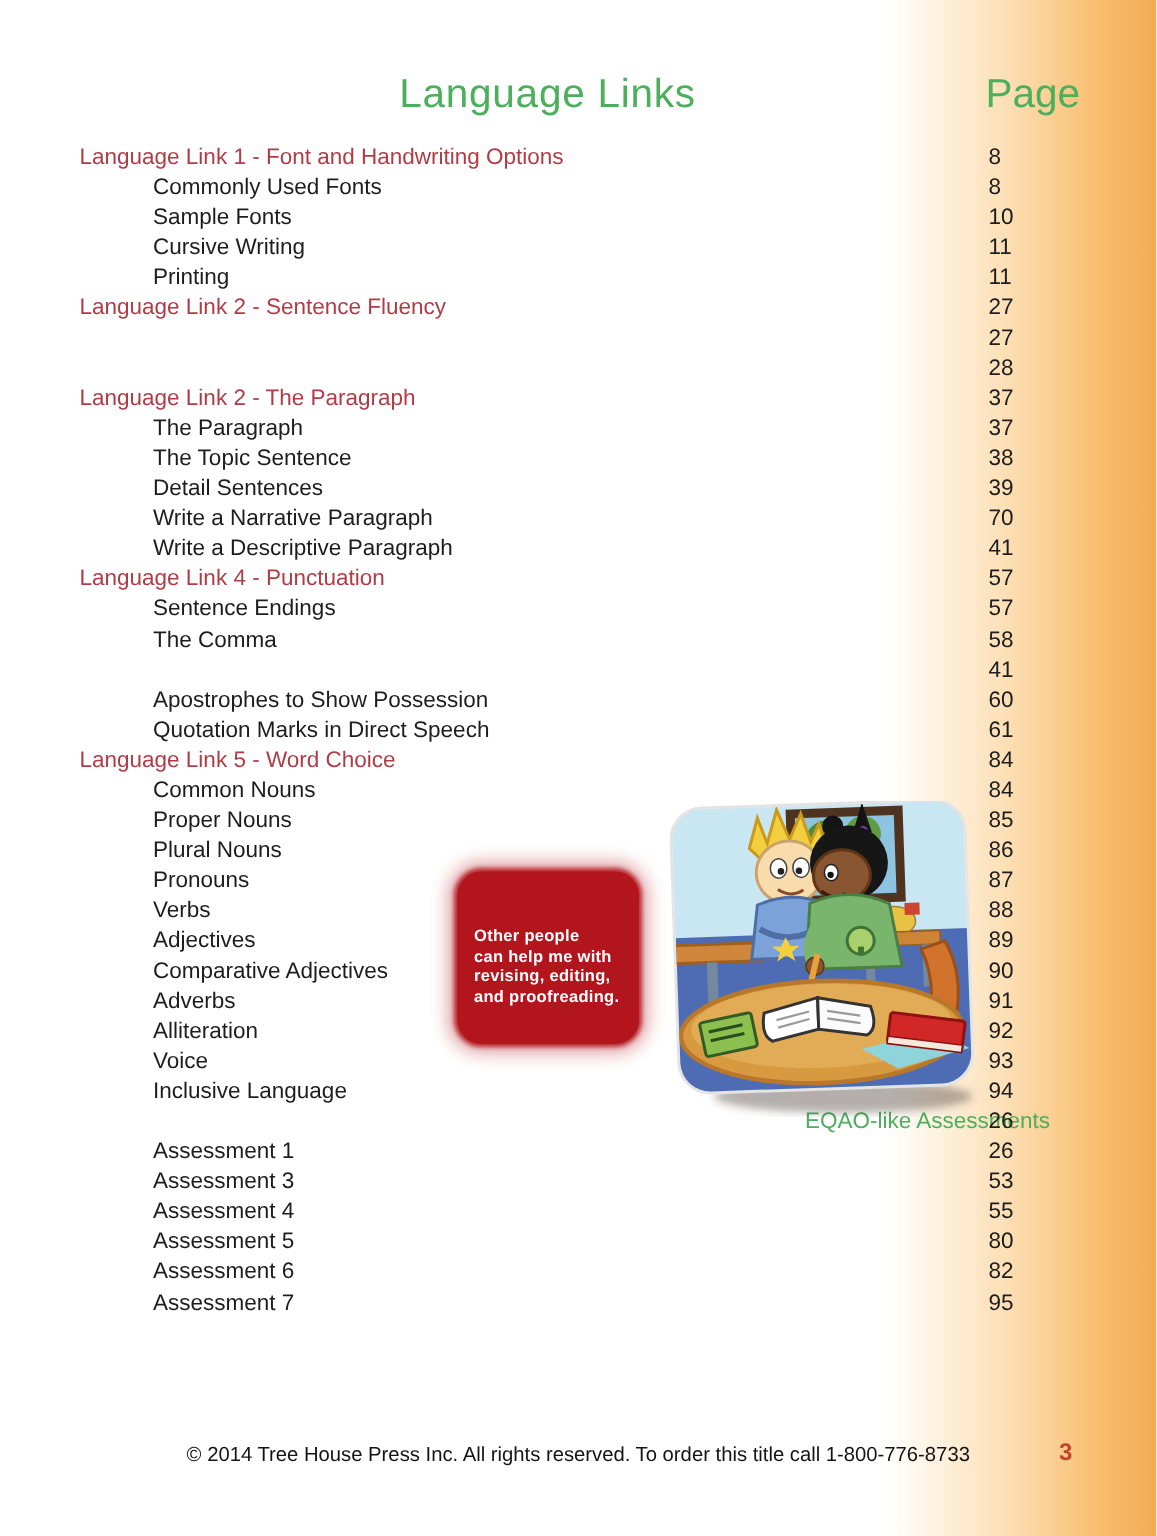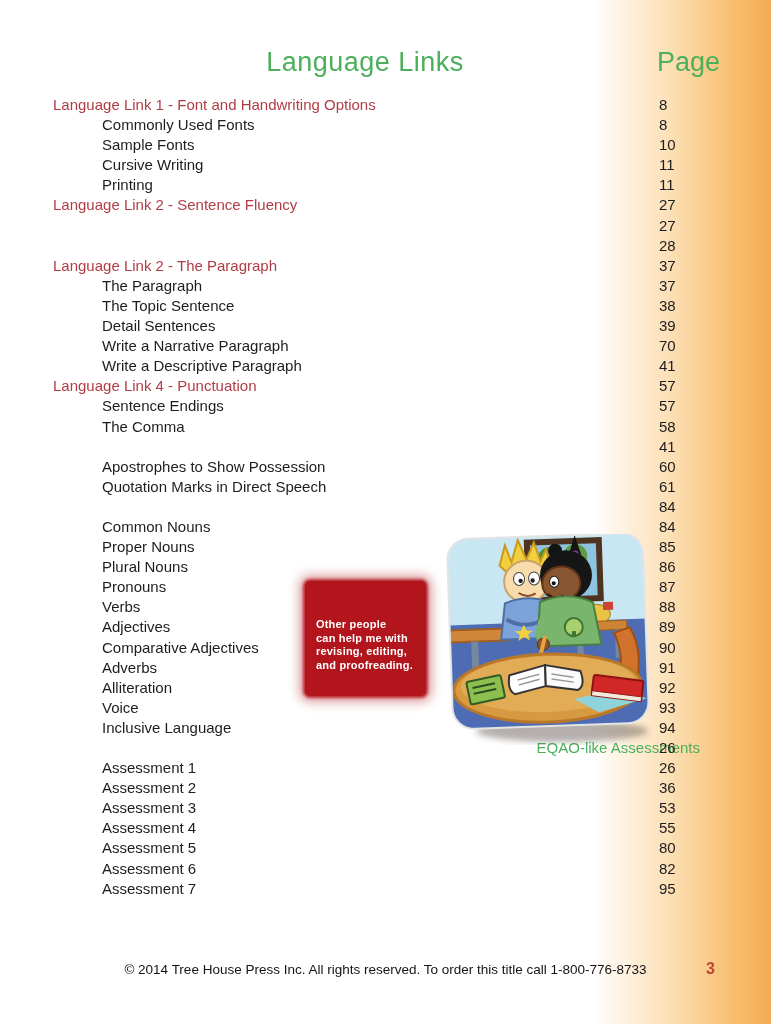--- a/index.html
+++ b/index.html
@@ -20,21 +20,21 @@
     position:absolute;top:47px;left:657px;font-size:27px;color:#4caf5c;
   }
   .toc{position:absolute;top:95px;left:0;width:771px;}
   .row{position:relative;height:20.1px;line-height:20.1px;font-size:15px;}
   .row .lab{position:absolute;left:102px;color:#1d1d1d;white-space:nowrap;}
   .row.section .lab{left:53px;color:#b23c46;}
   .row.green .lab{left:0;width:700px;text-align:right;color:#4caf5c;}
   .row .num{position:absolute;left:659px;color:#1d1d1d;}
   .stamp{
     position:absolute;left:305px;top:581px;width:121px;height:115px;
-    box-sizing:border-box;background:#b2151c;border-radius:5px;
+    box-sizing:border-box;background:#b2151c;border-radius:16px;
     box-shadow:0 0 3px 2px rgba(178,21,28,0.85), 0 0 11px 6px rgba(178,21,28,0.40);
     color:#ffffff;font-weight:bold;font-size:11px;line-height:13.5px;
     padding:37px 6px 0 11px;letter-spacing:0.2px;
   }
   .illustration{position:absolute;left:444px;top:534px;width:210px;height:212px;}
   .footer{
     position:absolute;top:962px;left:0;width:771px;text-align:center;
     font-size:13.5px;color:#141414;
   }
   .folio{
@@ -121,20 +121,21 @@
     </div>
     <div class="row item">
       <span class="lab">Apostrophes to Show Possession</span>
       <span class="num">60</span>
     </div>
     <div class="row item">
       <span class="lab">Quotation Marks in Direct Speech</span>
       <span class="num">61</span>
     </div>
     <div class="row section">
+      <span class="lab">Language Link 5 - Word Choice</span>
       <span class="num">84</span>
     </div>
     <div class="row item">
       <span class="lab">Common Nouns</span>
       <span class="num">84</span>
     </div>
     <div class="row item">
       <span class="lab">Proper Nouns</span>
       <span class="num">85</span>
     </div>
@@ -174,24 +175,20 @@
       <span class="lab">Inclusive Language</span>
       <span class="num">94</span>
     </div>
     <div class="row green">
       <span class="lab">EQAO-like Assessments</span>
       <span class="num">26</span>
     </div>
     <div class="row item">
       <span class="lab">Assessment 1</span>
       <span class="num">26</span>
-    </div>
-    <div class="row item">
-      <span class="lab">Assessment 2</span>
-      <span class="num">36</span>
     </div>
     <div class="row item">
       <span class="lab">Assessment 3</span>
       <span class="num">53</span>
     </div>
     <div class="row item">
       <span class="lab">Assessment 4</span>
       <span class="num">55</span>
     </div>
     <div class="row item">

